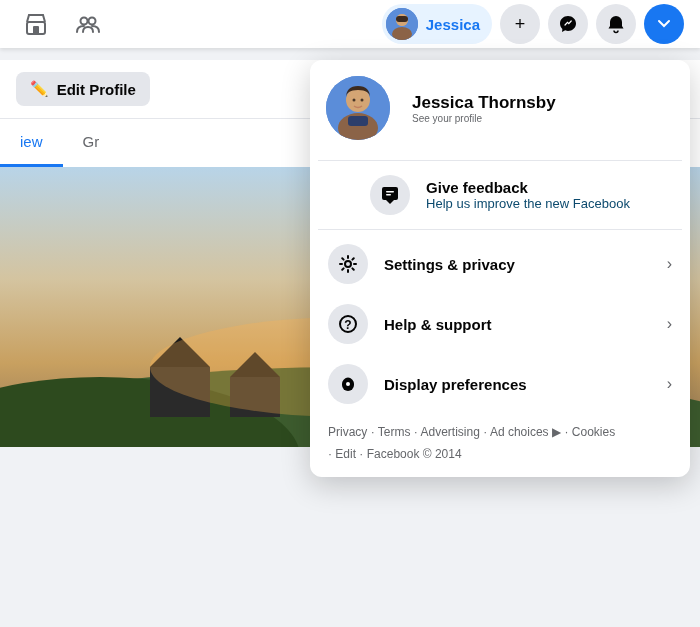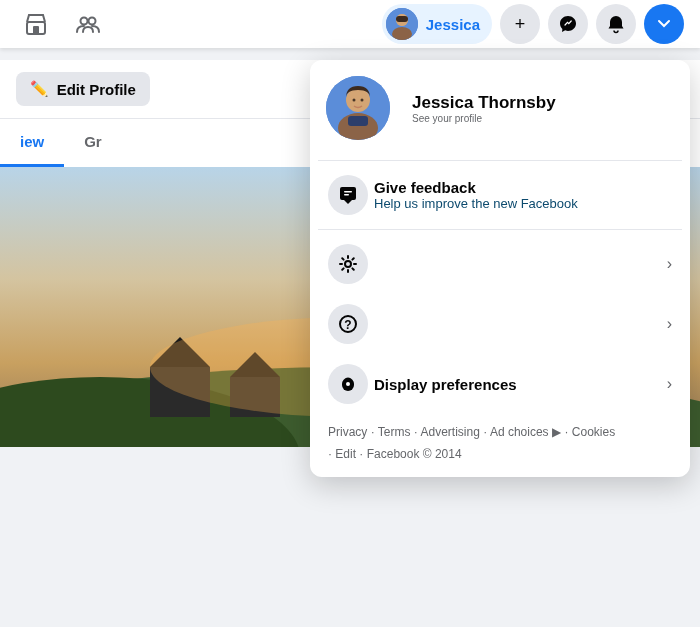--- a/index.html
+++ b/index.html
@@ -130,21 +130,21 @@
 
     .tabs-area {
       background: white;
       display: flex;
       border-top: 1px solid #e4e6eb;
     }
 
     .tab-item {
       padding: 14px 20px;
       font-size: 15px;
-      font-weight: 700;
+      font-weight: 400;
       color: #65676b;
       cursor: pointer;
       border-bottom: 3px solid transparent;
     }
 
     .tab-item.active {
       color: #1877f2;
       border-bottom: 3px solid #1877f2;
     }
 
@@ -200,24 +200,25 @@
 
     .divider {
       height: 1px;
       background: #e4e6eb;
       margin: 4px 0;
     }
 
     .menu-item {
       display: flex;
       align-items: center;
-      gap: 6px;
+      gap: 16px;
       padding: 10px 10px;
       border-radius: 8px;
       cursor: pointer;
+      justify-content: center;
     }
 
     .menu-icon-circle {
       width: 40px;
       height: 40px;
       border-radius: 50%;
       background: #e4e6eb;
       display: flex;
       align-items: center;
       justify-content: center;
@@ -417,29 +418,35 @@
 
   <div class="divider"></div>
 
   <div class="menu-item">
     <div class="menu-icon-circle">
       <svg width="20" height="20" viewBox="0 0 20 20" fill="none">
         <circle cx="10" cy="10" r="3" stroke="#050505" stroke-width="2"></circle>
         <path d="M10 2v2M10 16v2M2 10h2M16 10h2M4.22 4.22l1.41 1.41M14.37 14.37l1.41 1.41M4.22 15.78l1.41-1.41M14.37 5.63l1.41-1.41" stroke="#050505" stroke-width="2" stroke-linecap="round"></path>
       </svg>
     </div>
+    <div class="menu-item-text">
+      <div class="title">Settings &amp; privacy</div>
+    </div>
     <span class="menu-item-arrow">›</span>
   </div>
 
   <div class="menu-item">
     <div class="menu-icon-circle">
       <svg width="20" height="20" viewBox="0 0 20 20" fill="none">
         <circle cx="10" cy="10" r="8" stroke="#050505" stroke-width="2"></circle>
         <text x="10" y="15" text-anchor="middle" font-size="12" font-weight="bold" fill="#050505">?</text>
       </svg>
+    </div>
+    <div class="menu-item-text">
+      <div class="title">Help &amp; support</div>
     </div>
     <span class="menu-item-arrow">›</span>
   </div>
 
   <div class="menu-item">
     <div class="menu-icon-circle">
       <svg width="20" height="20" viewBox="0 0 20 20" fill="none">
         <path d="M10 3.5C7 3.5 4 6.5 4 10v1a6 6 0 0012 0v-1c0-3.5-3-6.5-6-6.5z" fill="#050505"></path>
         <circle cx="10" cy="10" r="2" fill="white"></circle>
       </svg>

